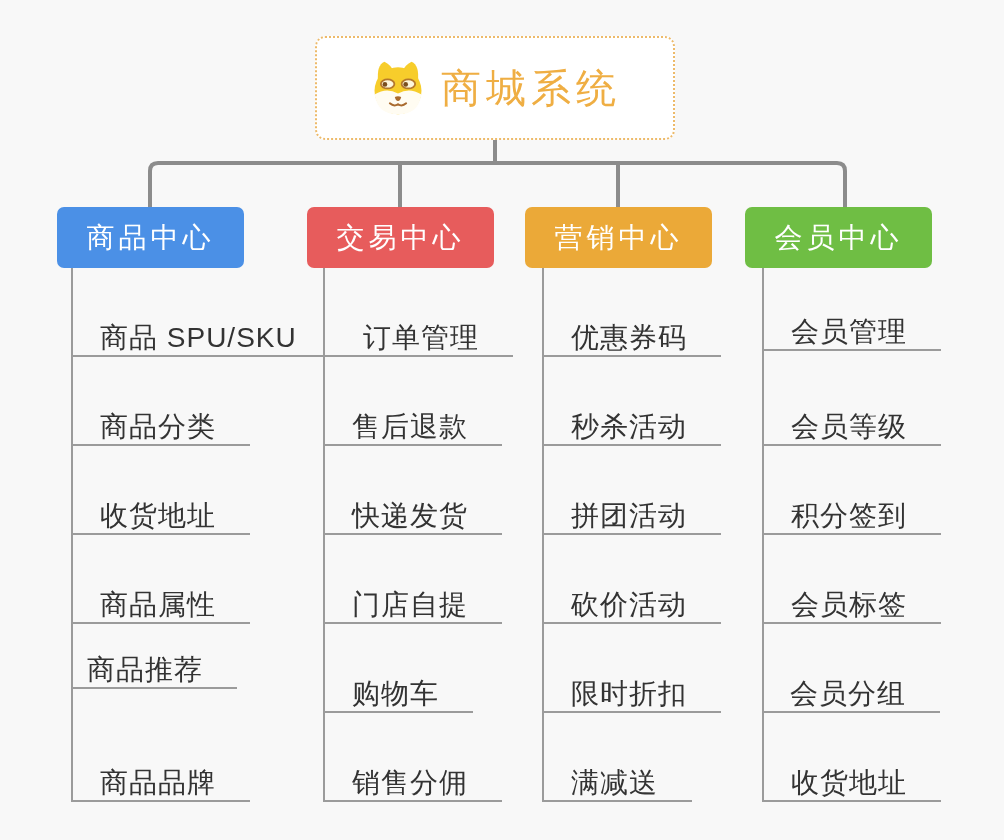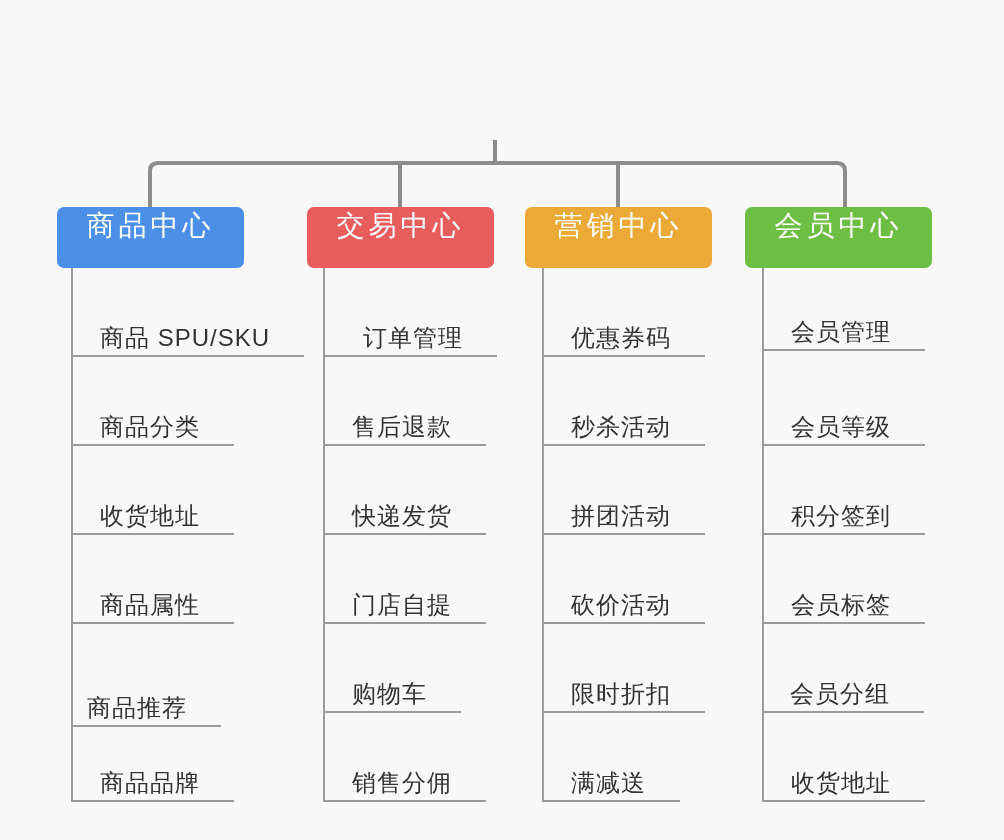--- a/index.html
+++ b/index.html
@@ -5,54 +5,71 @@
   html,body{margin:0;padding:0;background:#eee;}
   body{font-family:"Liberation Sans","DejaVu Sans",sans-serif;}
   .canvas{position:relative;width:1004px;height:840px;background:var(--bg,#F8F8F8);overflow:hidden;}
   .connectors{position:absolute;left:0;top:0;pointer-events:none;}
   .root-node{position:absolute;left:315px;top:36px;width:360px;height:104px;background:#FFFFFF;
              border:2px dotted var(--root-border,#EDBA6A);border-radius:10px;box-sizing:border-box;
              display:flex;align-items:center;justify-content:center;gap:14px;cursor:default;}
   .root-icon{display:flex;align-items:center;}
   .root-title{font-size:40px;letter-spacing:5px;color:var(--root-text,#EFAE43);white-space:nowrap;}
   .branch-box{position:absolute;top:207px;width:187px;height:61px;border-radius:7px;color:#fff;
-              display:flex;align-items:flex-start;justify-content:center;font-size:28px;letter-spacing:4px;
+              display:flex;align-items:center;justify-content:center;font-size:28px;letter-spacing:4px;
               white-space:nowrap;cursor:default;}
   .column{position:absolute;top:268px;}
   .spine{position:absolute;left:0;top:0;width:2px;height:534px;background:var(--line,#9B9B9B);}
   .child{position:absolute;left:0;white-space:nowrap;padding:0 34px 5px 29px;
-         border-bottom:2px solid var(--line,#9B9B9B);font-size:24px;line-height:24px;
+         border-bottom:2px solid var(--line,#9B9B9B);font-size:28px;line-height:24px;
          letter-spacing:1px;color:var(--child-text,#333333);cursor:default;}
 </style>
 </head>
 <body>
 
 <div class="canvas" style="--bg: #F8F8F8; --root-border: #EDBA6A; --root-text: #EFAE43; --line: #9B9B9B; --child-text: #333333;">
 
   <svg class="connectors" width="1004" height="840" viewBox="0 0 1004 840">
     <g fill="none" stroke="#8C8C8C" stroke-width="4">
       <path d="M495 140 V163"></path>
       <path d="M150 208 V171 Q150 163 158 163 H837 Q845 163 845 171 V208"></path>
       <path d="M400 163 V208"></path>
       <path d="M618 163 V208"></path>
     </g>
   </svg>
 
+  <div class="root-node">
+    <span class="root-icon">
+      <svg width="58" height="56" viewBox="0 0 64 62" aria-hidden="true">
+        <path d="M10 24 Q8 6 17 2 Q25 6 27 13 Z" fill="#F7CD2B"></path>
+        <path d="M54 24 Q56 6 47 2 Q39 6 37 13 Z" fill="#F7CD2B"></path>
+        <ellipse cx="32" cy="34" rx="26" ry="26" fill="#F7CD2B"></ellipse>
+        <path d="M6.5 38 Q19 30 32 37 Q45 30 57.5 38 L57.5 40 Q54 60 32 60 Q10 60 6.5 40 Z" fill="#FFFCF2"></path>
+        <ellipse cx="20.5" cy="26.5" rx="7.5" ry="5" fill="#FDF6DC" stroke="#B5792C" stroke-width="2"></ellipse>
+        <ellipse cx="43.5" cy="26.5" rx="7.5" ry="5" fill="#FDF6DC" stroke="#B5792C" stroke-width="2"></ellipse>
+        <circle cx="17.5" cy="27" r="2.6" fill="#7A4E1E"></circle>
+        <circle cx="40.5" cy="27" r="2.6" fill="#7A4E1E"></circle>
+        <path d="M28.5 41 Q32 39 35.5 41 Q34.5 45.5 32 45.5 Q29.5 45.5 28.5 41 Z" fill="#A96A2E"></path>
+        <path d="M23 48 Q27.5 52 32 49 Q36.5 52 41 48" stroke="#A96A2E" stroke-width="2.2" fill="none" stroke-linecap="round"></path>
+      </svg>
+    </span>
+    <span class="root-title">商城系统</span>
+  </div>
 
   <div id="branches">
   <div class="branch-box" style="left: 57px; background: rgb(75, 144, 230);">
     <span>商品中心</span>
   </div>
   <div class="column" style="left: 71px;">
     <div class="spine"></div>
   <div class="child" style="top: 58px;">商品 SPU/SKU</div>
         <div class="child" style="top: 147px;">商品分类</div>
         <div class="child" style="top: 236px;">收货地址</div>
         <div class="child" style="top: 325px;">商品属性</div>
-        <div class="child" style="top: 428px; padding-left: 16px;">商品推荐</div>
+        <div class="child" style="top: 390px; padding-left: 16px;">商品推荐</div>
         <div class="child" style="top: 503px;">商品品牌</div>
       </div>
 
   <div class="branch-box" style="left: 307px; background: rgb(231, 92, 92);">
     <span>交易中心</span>
   </div>
   <div class="column" style="left: 323px;">
     <div class="spine"></div>
   <div class="child" style="top: 58px; padding-left: 40px;">订单管理</div>
         <div class="child" style="top: 147px;">售后退款</div>

